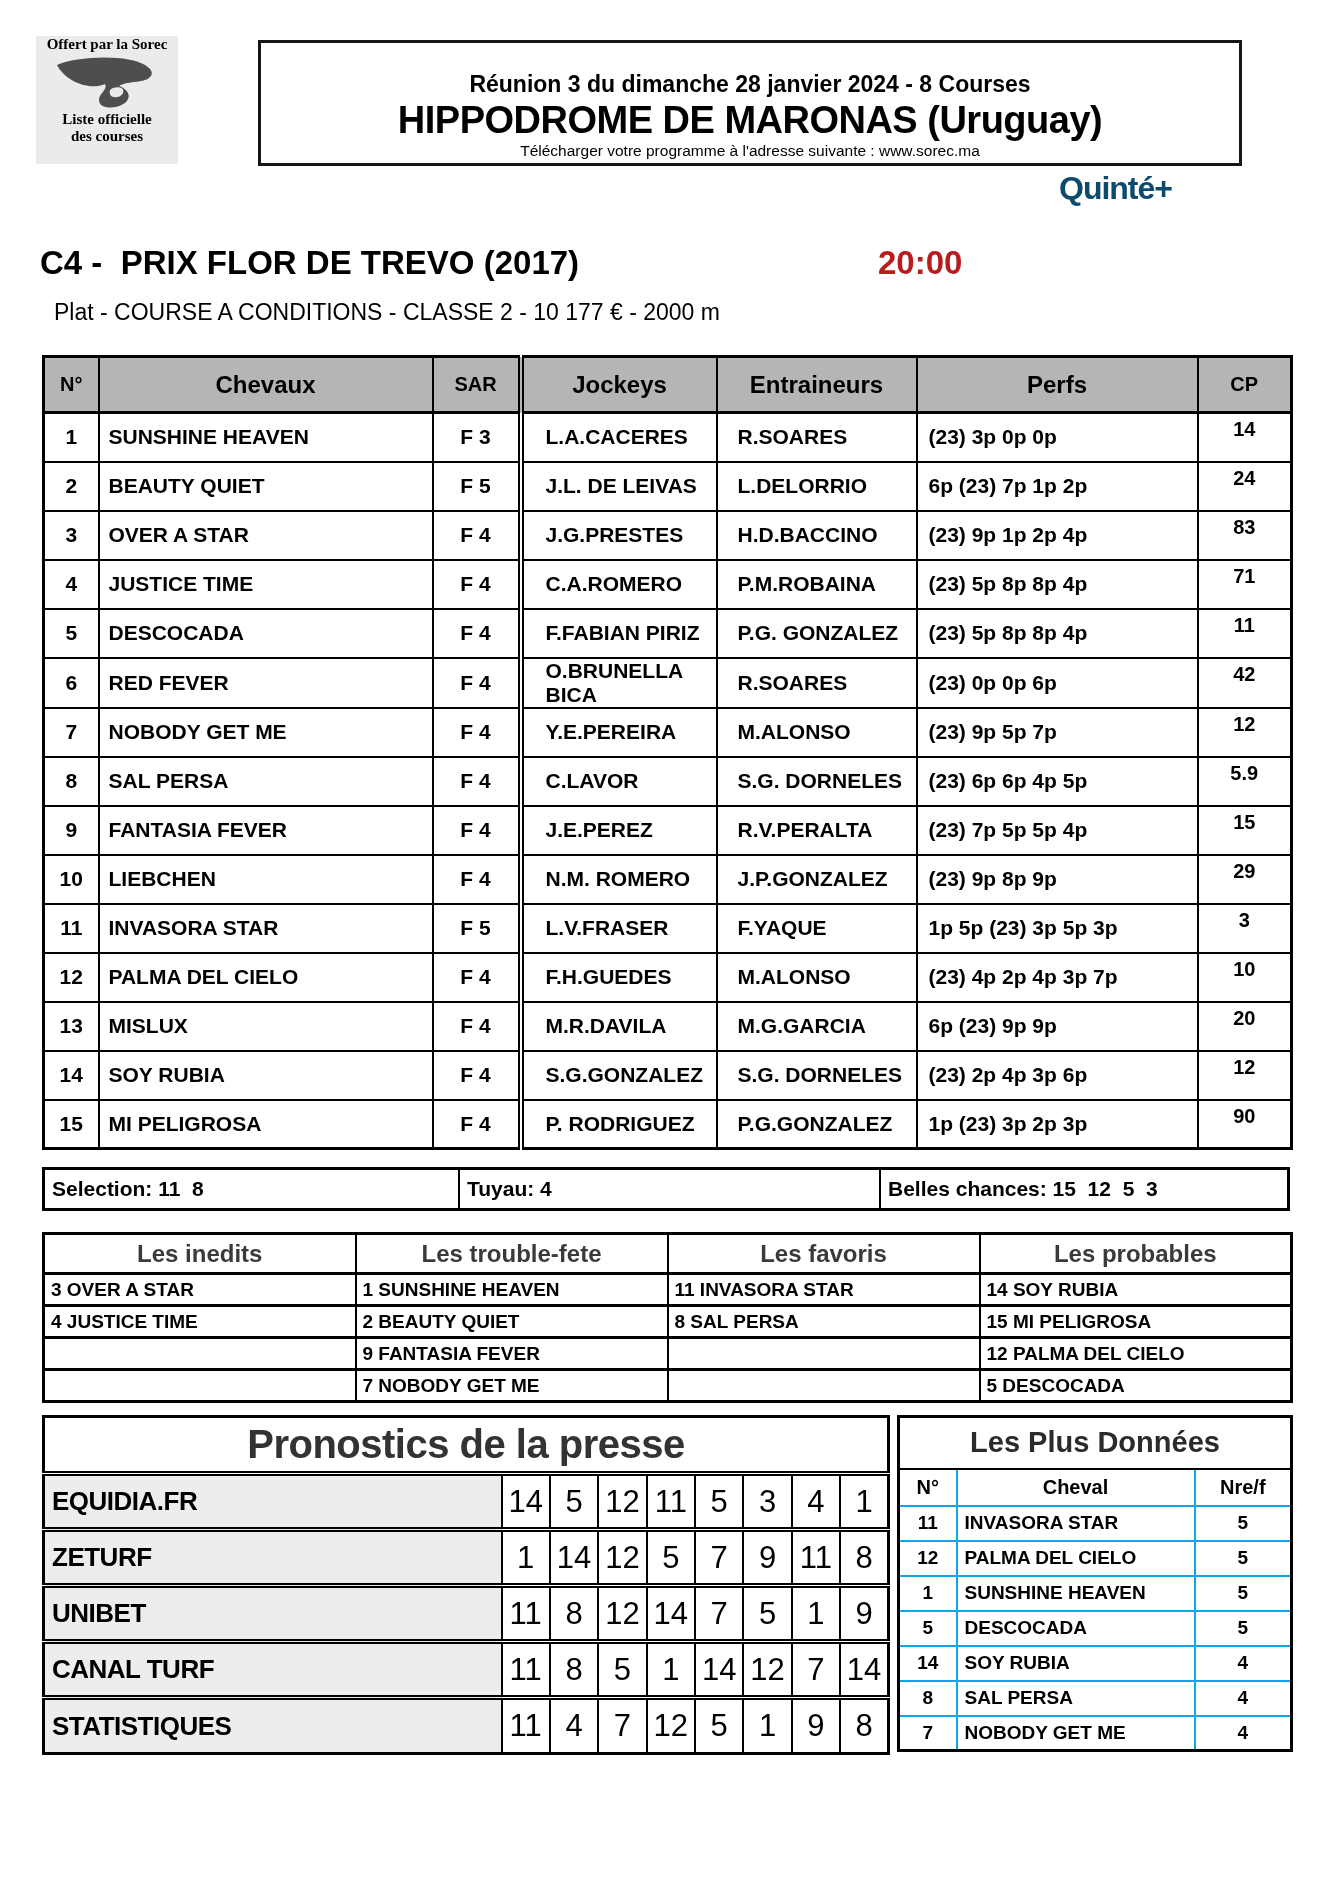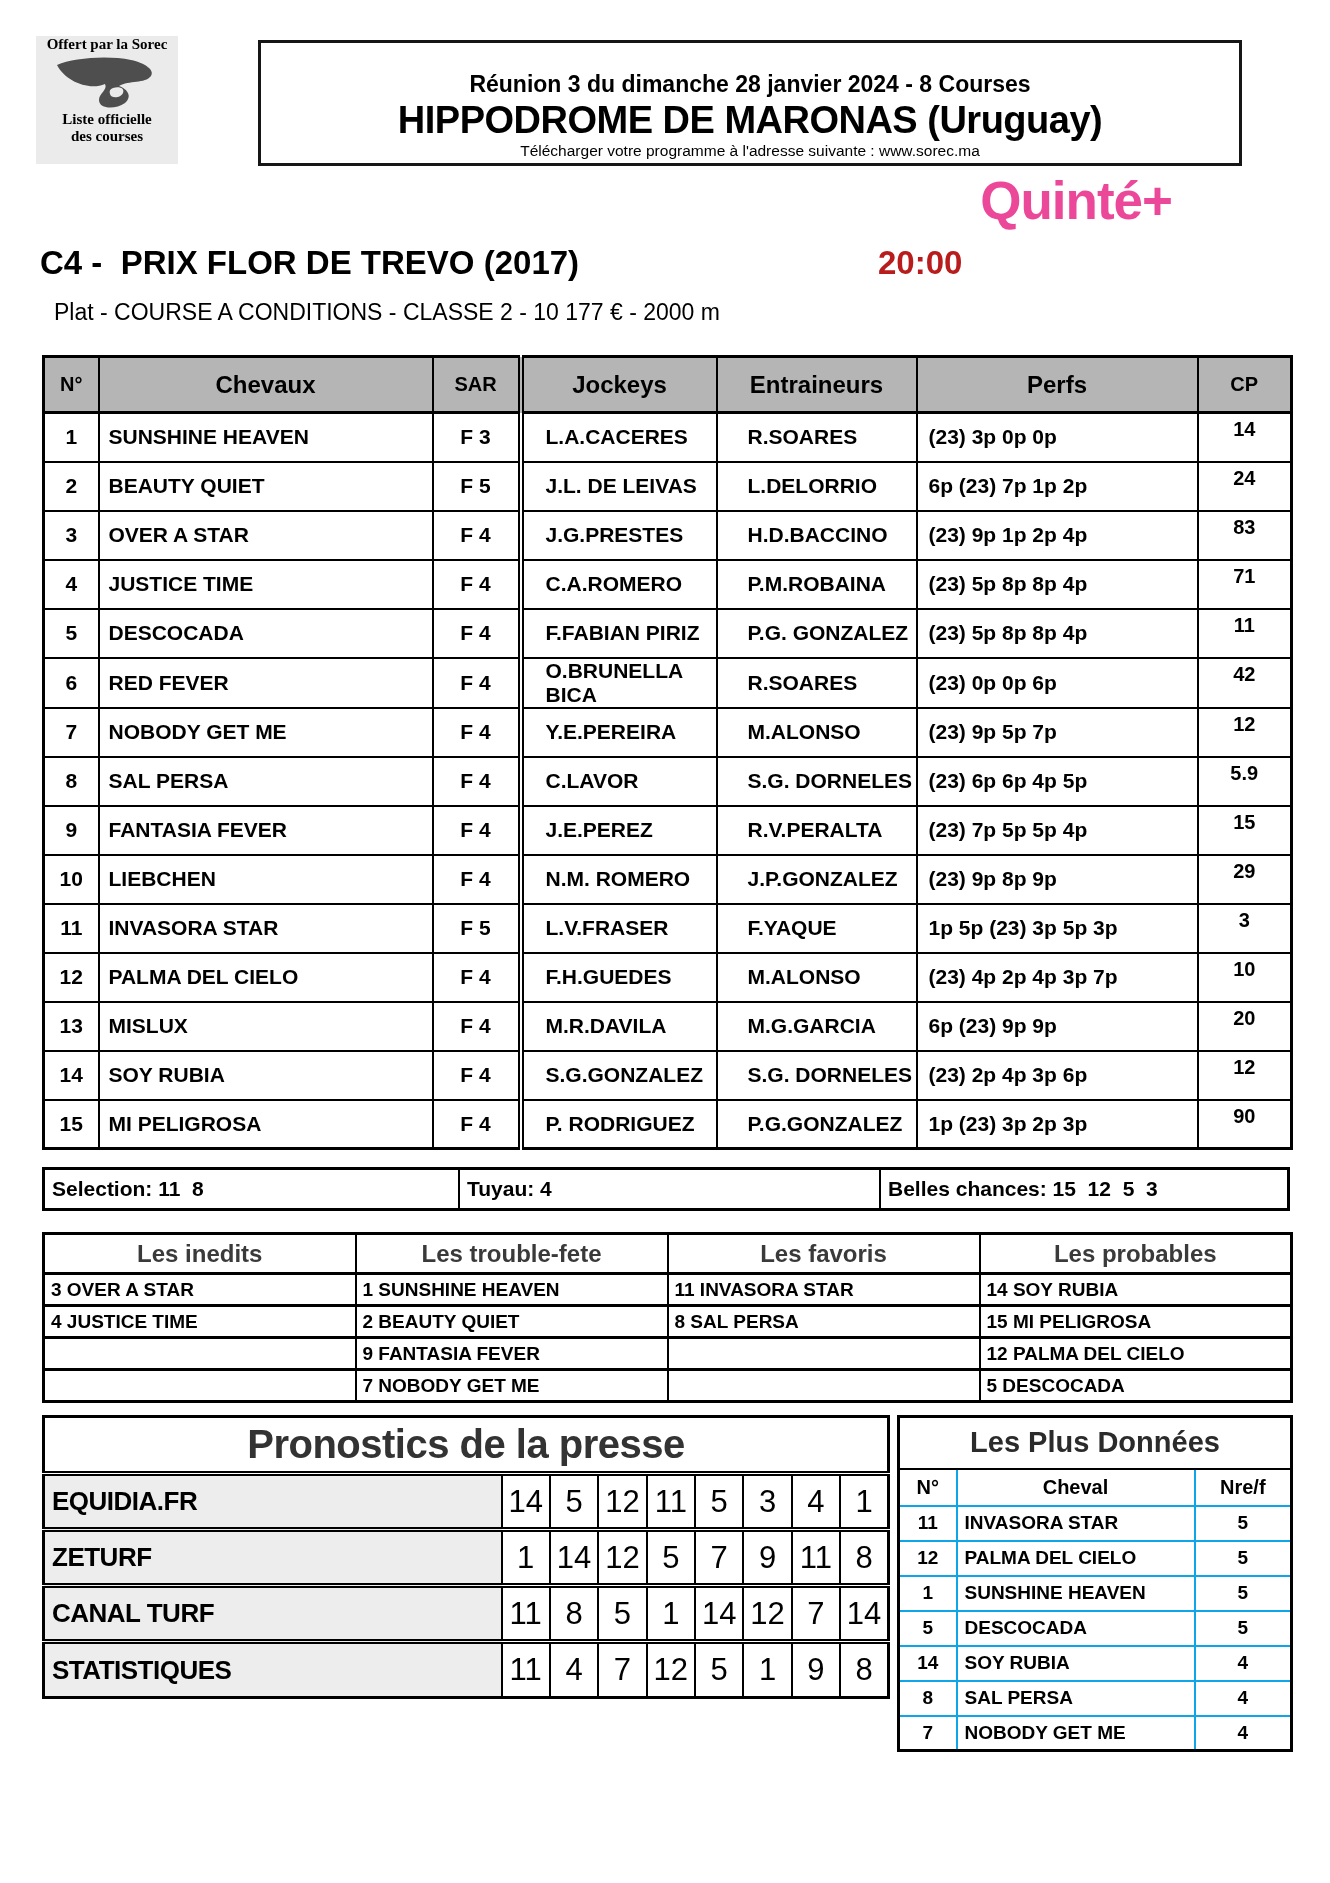--- a/index.html
+++ b/index.html
@@ -18,36 +18,36 @@
   .logo-b{ font-size:15px; line-height:17px; }
 
   
   .head-box{ left:258px; top:40px; width:984px; height:126px; border:3px solid #161616;
     display:flex; flex-direction:column; align-items:center; justify-content:center; text-align:center; }
   .head-l1{ font-size:23px; font-weight:bold;margin-top:24px; }
   .head-l2{ font-size:38px; font-weight:bold; letter-spacing:-0.5px; line-height:44px; }
   .head-l3{ font-size:15.5px; }
 
   .quinte{ left:880px; top:170px; width:292px; text-align:right;
-    font-size:53px; font-weight:bold; color:#ec4899; letter-spacing:-1px; }
+    font-size:32px; font-weight:bold; color:#0c4a6e; letter-spacing:-1px; }
   .race-title{ left:40px; top:244px; font-size:33px; font-weight:bold; white-space:pre-wrap; }
   .race-time{ left:878px; top:244px; font-size:33px; font-weight:bold; color:#b91c1c; }
   .race-cond{ left:54px; top:299px; font-size:23px; }
 
   
   table{ border-collapse:collapse; table-layout:fixed; }
   #runners{ left:42px; top:355px; width:1248px; border:3px solid #000; }
   #runners th{ background:#b5b5b5; border:2px solid #000; border-bottom:3px solid #000;
     height:56px; font-size:24px; }
   #runners th.sm{ font-size:20px; }
   #runners td{ border:2px solid #000; height:49px; font-weight:bold; font-size:21px; }
   #runners td.c{ text-align:center; }
   #runners td.horse{ padding-left:9px; }
   #runners td.jockey{ padding-left:22px; }
-  #runners td.trainer{ padding-left:30px; }
+  #runners td.trainer{ padding-left:20px; }
   #runners td.perfs{ padding-left:11px; }
   #runners td.cp{ text-align:center; vertical-align:top; padding-top:4px; font-size:20px; }
   #runners .dbl{ border-left:6px double #000; }
 
   
   .selbar{ left:42px; top:1167px; width:1248px; height:44px; border:3px solid #000; display:flex; }
   .selbar > div{ display:flex; align-items:center; padding-left:7px;
     font-weight:bold; font-size:21px; white-space:pre-wrap; }
   .selbar .s1{ width:415px; border-right:2px solid #000; }
   .selbar .s2{ width:421px; border-right:2px solid #000; }
@@ -345,20 +345,31 @@
         <td class="pnum">1</td>
         <td class="pnum">14</td>
         <td class="pnum">12</td>
         <td class="pnum">5</td>
         <td class="pnum">7</td>
         <td class="pnum">9</td>
         <td class="pnum">11</td>
         <td class="pnum">8</td>
       </tr>
       <tr class="data">
+        <td class="plabel">UNIBET</td>
+        <td class="pnum">11</td>
+        <td class="pnum">8</td>
+        <td class="pnum">12</td>
+        <td class="pnum">14</td>
+        <td class="pnum">7</td>
+        <td class="pnum">5</td>
+        <td class="pnum">1</td>
+        <td class="pnum">9</td>
+      </tr>
+      <tr class="data">
         <td class="plabel">CANAL TURF</td>
         <td class="pnum">11</td>
         <td class="pnum">8</td>
         <td class="pnum">5</td>
         <td class="pnum">1</td>
         <td class="pnum">14</td>
         <td class="pnum">12</td>
         <td class="pnum">7</td>
         <td class="pnum">14</td>
       </tr>

